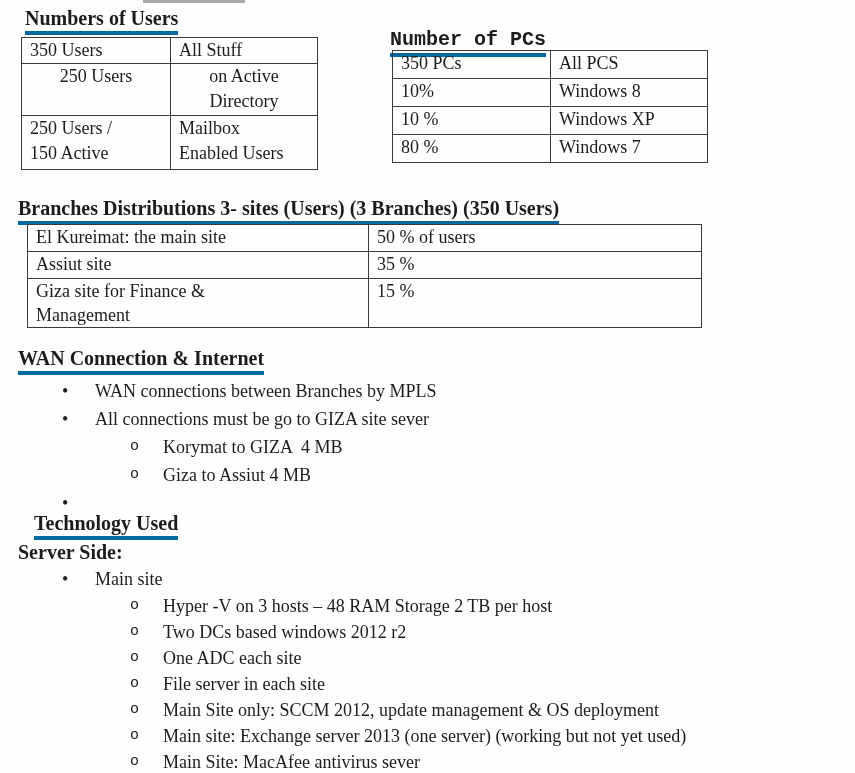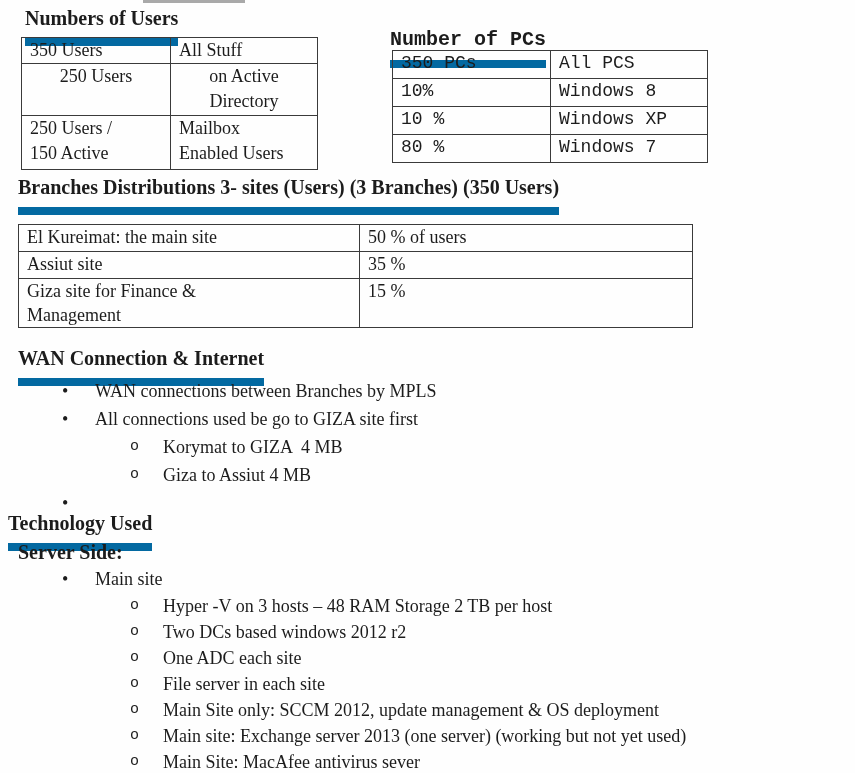--- a/index.html
+++ b/index.html
@@ -11,43 +11,43 @@
     font-family:"Liberation Serif","DejaVu Serif",serif;
     color:#1c1c1c;
   }
   .scanwrap{position:absolute;inset:0;filter:blur(0.25px);}
   .artifact{position:absolute;left:143px;top:0;width:102px;height:3px;background:#a9a9a9;}
   .hdg{
     position:absolute;
     font-size:20px;font-weight:bold;line-height:24px;
     white-space:nowrap;
   }
-  .hdg .u{display:inline-block;border-bottom:8px solid #0369a1;padding-bottom:8px;}
+  .hdg .u{display:inline-block;border-bottom:4px solid #0369a1;padding-bottom:1px;}
   .doc-table{
     position:absolute;
     border-collapse:collapse;
     table-layout:fixed;
   }
   .doc-table td{
     border:1.5px solid #3a3a3a;
     font-size:18px;
     vertical-align:top;
     padding:0 8px;
     white-space:pre-line;
     line-height:25px;
   }
   .t-users{left:21px;top:37px;width:297px;}
   .t-users col:first-child{width:149px;}
   .t-users tr.r1 td{height:25px;margin-top:28px;}
   .t-users tr.r2 td{height:51px;text-align:center;}
   .t-users tr.r3 td{height:53px;}
   .t-pcs{left:392px;top:50px;width:316px;}
   .t-pcs col:first-child{width:158px;}
-  .t-pcs td{height:27px;line-height:25px;font-family:Liberation Mono, monospace;}
-  .t-branches{left:18px;top:224px;width:675px;}
+  .t-pcs td{height:27px;line-height:25px;}
+  .t-branches{left:27px;top:224px;width:675px;}
   .t-branches col:first-child{width:341px;}
   .t-branches td{line-height:24px;}
   .t-branches tr.r1 td{height:26px;}
   .t-branches tr.r2 td{height:26px;}
   .t-branches tr.r3 td{height:48px;margin-left:8px;}
   .list{position:absolute;left:0;width:855px;}
   .b-row{position:relative;font-size:18px;}
   .wan-list .b-row{line-height:28px;height:28px;}
   .tech-list .b-row.lvl1{line-height:28px;height:28px;}
   .tech-list .b-row.lvl2{line-height:26px;height:26px;}
@@ -117,21 +117,21 @@
       <td>10 %</td>
       <td>Windows XP</td>
     </tr>
     <tr>
       <td>80 %</td>
       <td>Windows 7</td>
     </tr>
   </tbody>
       </table>
 
-  <div class="hdg" style="left:18px;top:175px;">
+  <div class="hdg" style="left:18px;top:196px;">
     <span class="u">Branches Distributions 3- sites (Users) (3 Branches) (350 Users)</span>
   </div>
   <table class="doc-table t-branches">
     <colgroup>
           <col>
           <col>
         </colgroup>
     <tbody>
           <tr class="r1">
       <td>El Kureimat: the main site</td>
@@ -152,36 +152,36 @@
   <div class="hdg" style="left:18px;top:346px;">
     <span class="u">WAN Connection &amp; Internet</span>
   </div>
   <div class="list wan-list" style="top:377px;">
     <div class="b-row lvl1">
       <span class="marker">•</span>
       <span class="btxt">WAN connections between Branches by MPLS</span>
     </div>
     <div class="b-row lvl1">
       <span class="marker">•</span>
-      <span class="btxt">All connections used be go to GIZA site first</span>
+      <span class="btxt">All connections must be go to GIZA site sever</span>
     </div>
     <div class="b-row lvl2">
       <span class="marker">o</span>
       <span class="btxt">Korymat to GIZA  4 MB</span>
     </div>
     <div class="b-row lvl2">
       <span class="marker">o</span>
       <span class="btxt">Giza to Assiut 4 MB</span>
     </div>
     <div class="b-row lvl1">
       <span class="marker">•</span>
     </div>
   </div>
 
-  <div class="hdg" style="left:8px;top:511px;">
+  <div class="hdg" style="left:34px;top:511px;">
     <span class="u">Technology Used</span>
   </div>
   <div class="subhead" style="top:541px;">Server Side:</div>
 
   <div class="list tech-list" style="top:565px;">
     <div class="b-row lvl1">
       <span class="marker">•</span>
       <span class="btxt">Main site</span>
     </div>
     <div class="b-row lvl2">

